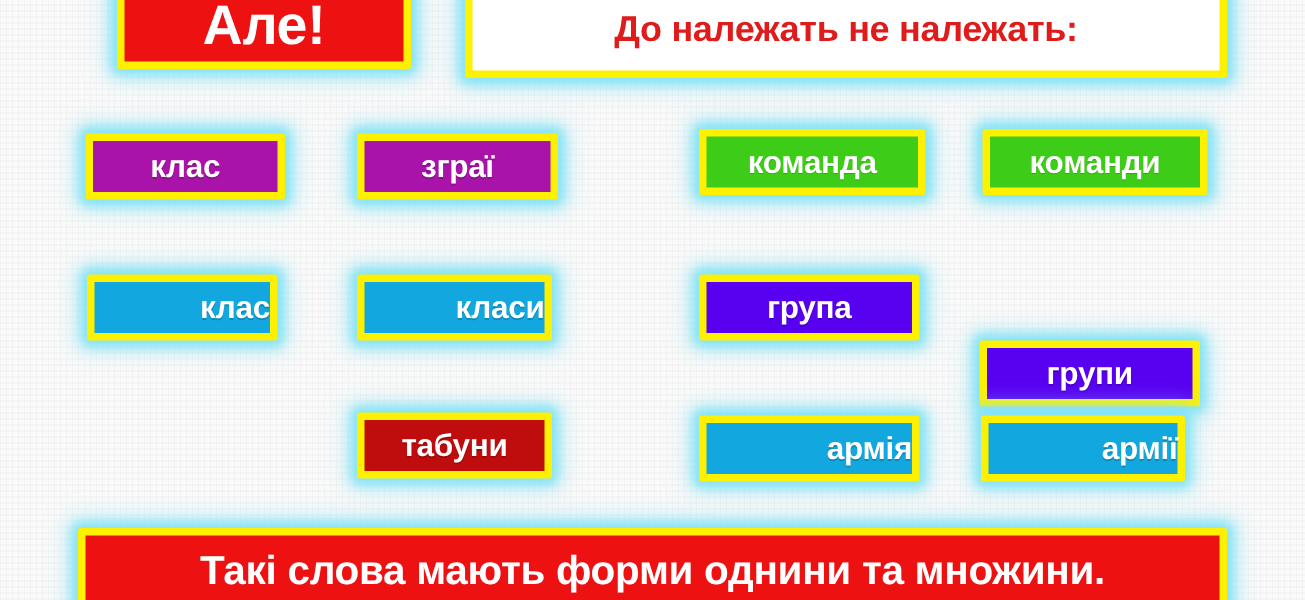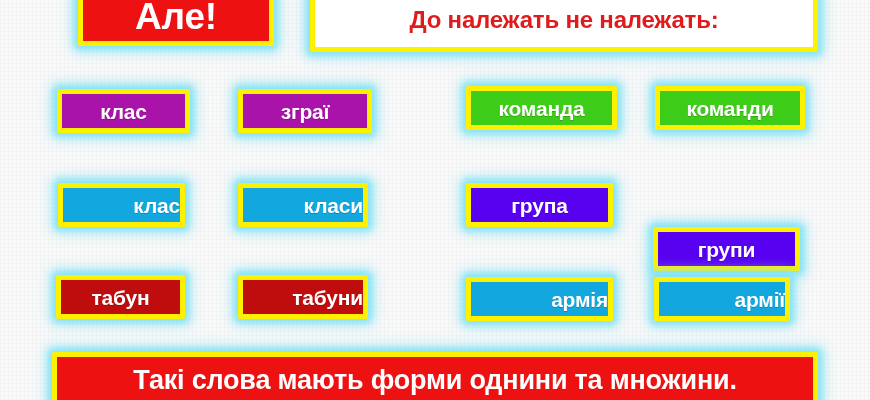--- a/index.html
+++ b/index.html
@@ -140,24 +140,21 @@
   <div class="chip word c-blue" style="left:238px; top:183px; width:130px;">
     <span class="txt">класи</span>
   </div>
   <div class="chip word c-violet" style="left:466px; top:183px; width:147px;">
     <span class="txt">група</span>
   </div>
   <div class="chip word c-violet" style="left:653px; top:183px; width:147px;margin-top:44px;">
     <span class="txt">групи</span>
   </div>
 
-  <div class="chip word c-darkred" style="left:56px; top:275px; width:129px;">
-    <span class="txt">табун</span>
-  </div>
-  <div class="chip word c-darkred" style="left:238px; top:275px; width:130px;justify-content:flex-end;">
+  <div class="chip word c-darkred" style="left:238px; top:275px; width:130px;">
     <span class="txt">табуни</span>
   </div>
   <div class="chip word c-blue" style="left:466px; top:277px; width:147px;">
     <span class="txt">армія</span>
   </div>
   <div class="chip word c-blue" style="left:654px; top:277px; width:136px;">
     <span class="txt">армії</span>
   </div>
 
   <div class="chip" id="chip-footer">

